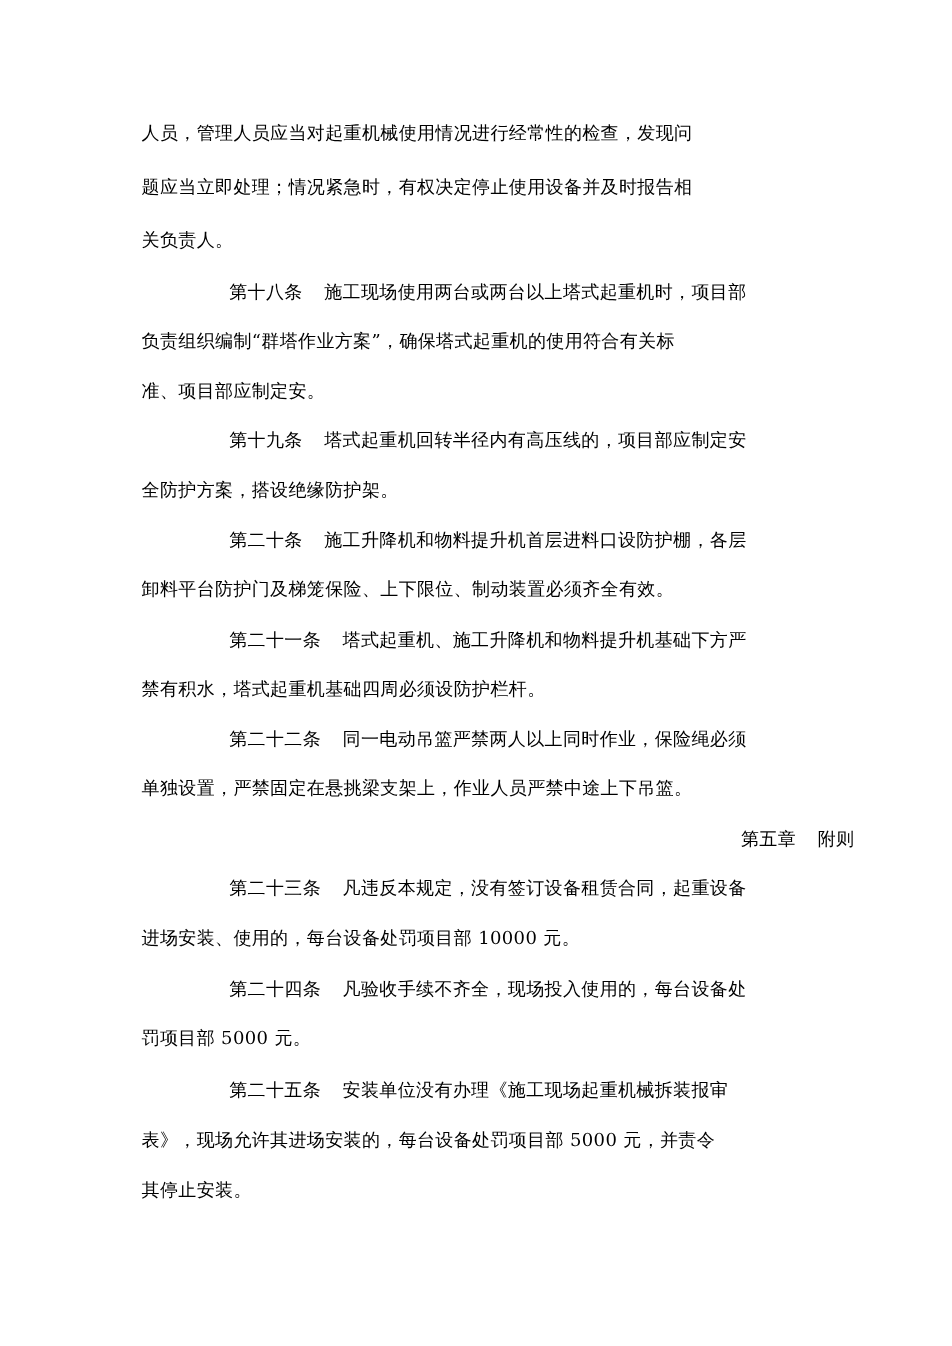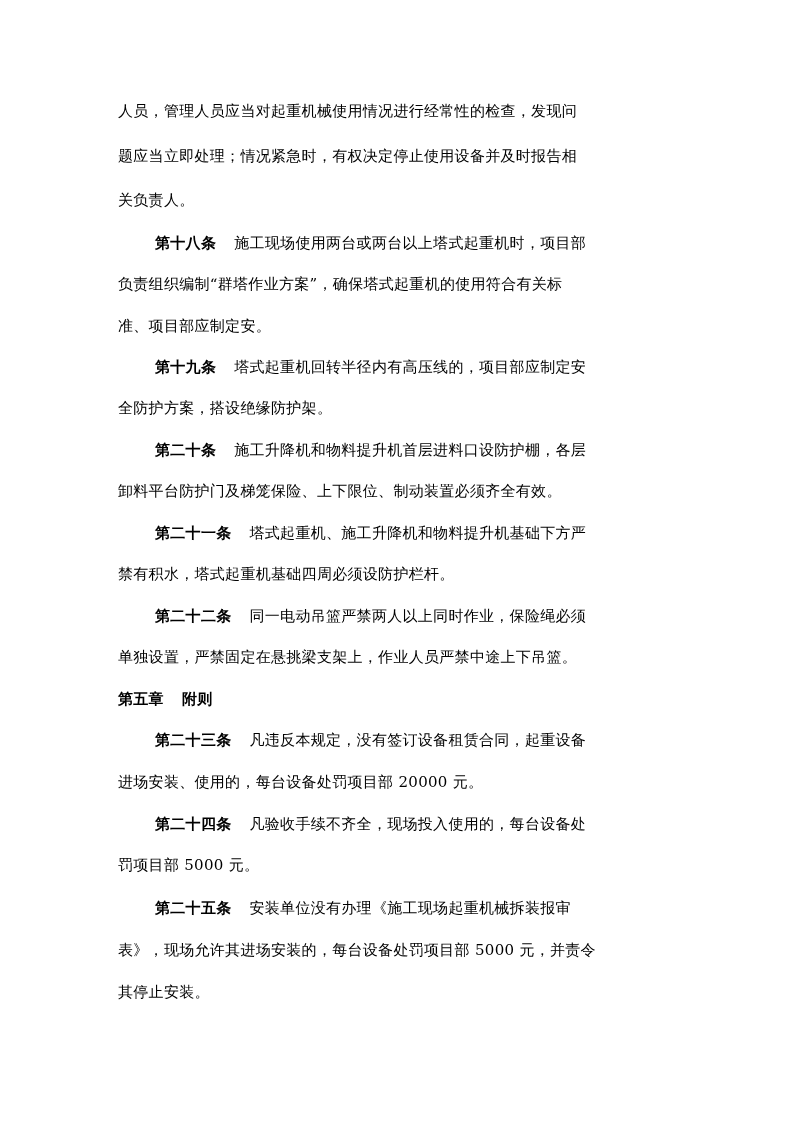--- a/index.html
+++ b/index.html
@@ -2,23 +2,23 @@
 <html><head>
 <meta charset="utf-8">
 <style>
   html, body { margin: 0; padding: 0; background: #ffffff; }
   body { width: 793px; height: 1122px; position: relative; overflow: hidden;
          font-family: "DejaVu Serif", "Liberation Serif", serif; color: #000; }
   .page { position: absolute; left: 118px; top: 90px; width: 558px; }
   .line { position: absolute; left: 0; width: 558px; height: 42px; font-size: 15px;
           line-height: 42px; white-space: nowrap; letter-spacing: 0.3px; }
   .indent { padding-left: 37px; box-sizing: border-box; }
-  .bold { font-weight: bold; }
+  .bold { font-weight: normal; margin-left: 36px; }
   .gap { display: inline-block; width: 18px; }
-  .center { text-align: left; }
+  .center { text-align: right; }
 </style>
 </head>
 <body>
 
 <div class="page">
 
   <div class="line" style="top:0px">人员，管理人员应当对起重机械使用情况进行经常性的检查，发现问</div>
   <div class="line" style="top:45px">题应当立即处理；情况紧急时，有权决定停止使用设备并及时报告相</div>
   <div class="line" style="top:89px">关负责人。</div>
 
@@ -48,21 +48,21 @@
   </div>
   <div class="line" style="top:546px">单独设置，严禁固定在悬挑梁支架上，作业人员严禁中途上下吊篮。</div>
 
   <div class="line center bold" style="top:588px">
     <span>第五章</span><span class="gap"></span><span>附则</span>
   </div>
 
   <div class="line indent" style="top:629px">
     <span class="bold">第二十三条</span><span class="gap"></span><span>凡违反本规定，没有签订设备租赁合同，起重设备</span>
   </div>
-  <div class="line" style="top:671px">进场安装、使用的，每台设备处罚项目部 20000 元。</div>
+  <div class="line" style="top:671px">进场安装、使用的，每台设备处罚项目部 10000 元。</div>
 
   <div class="line indent" style="top:713px">
     <span class="bold">第二十四条</span><span class="gap"></span><span>凡验收手续不齐全，现场投入使用的，每台设备处</span>
   </div>
   <div class="line" style="top:754px">罚项目部 5000 元。</div>
 
   <div class="line indent" style="top:797px">
     <span class="bold">第二十五条</span><span class="gap"></span><span>安装单位没有办理《施工现场起重机械拆装报审</span>
   </div>
   <div class="line" style="top:839px">表》，现场允许其进场安装的，每台设备处罚项目部 5000 元，并责令</div>

